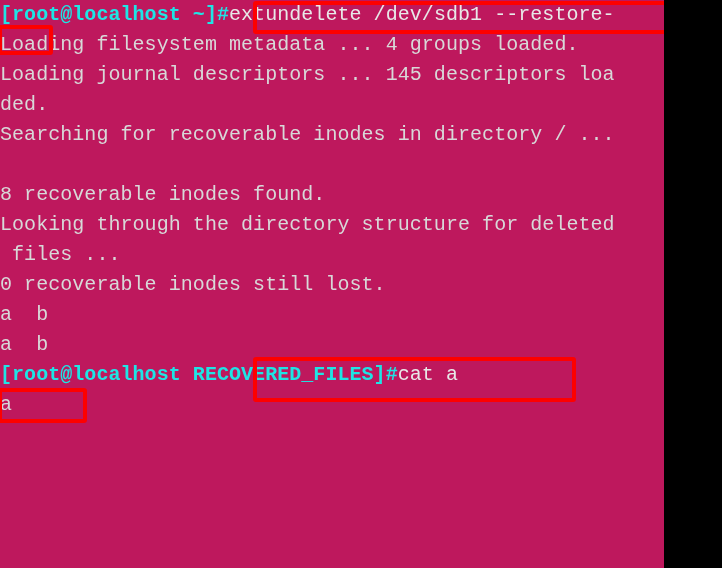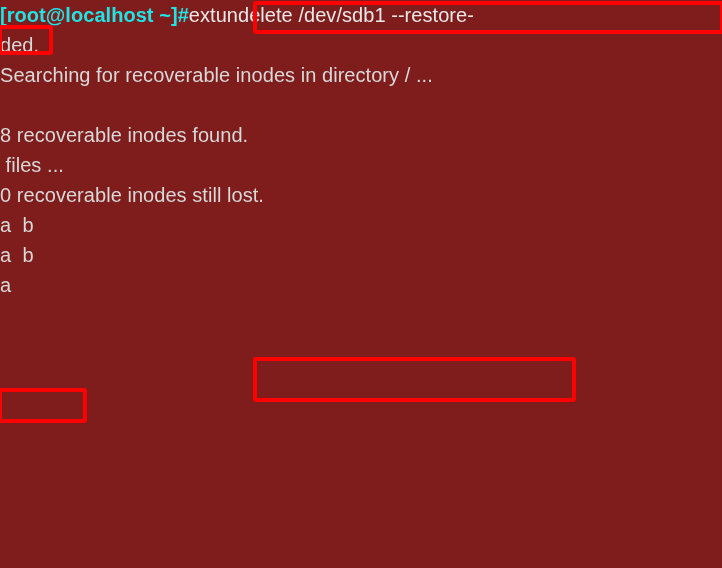--- a/index.html
+++ b/index.html
@@ -2,25 +2,25 @@
 <html><head>
 <meta charset="utf-8">
 <style>
   html, body {
     margin: 0;
     padding: 0;
     background: #000000;
   }
   #terminal {
     position: relative;
-    width: 722px;
+    width: 664px;
     height: 568px;
-    background: #7f1d1d;
+    background: #be185d;
     overflow: hidden;
-    font-family: Liberation Sans, sans-serif;
+    font-family: Liberation Mono, monospace;
     font-size: 20px;
     line-height: 30px;
     letter-spacing: 0px;
   }
   #screen {
     position: absolute;
     left: 0;
     top: 0;
     width: 722px;
     padding: 0;
@@ -52,27 +52,31 @@
     box-sizing: border-box;
     pointer-events: none;
   }
 </style>
 </head>
 <body>
 
 <div id="terminal">
   <div id="screen">
       <div class="line"><span class="prompt">[root@localhost ~]#</span><span class="cmd">extundelete /dev/sdb1 --restore-</span></div>
+      <div class="line"><span class="out">Loading filesystem metadata ... 4 groups loaded.</span></div>
+      <div class="line"><span class="out">Loading journal descriptors ... 145 descriptors loa</span></div>
       <div class="line"><span class="out">ded.</span></div>
       <div class="line"><span class="out">Searching for recoverable inodes in directory / ...</span></div>
       <div class="line">&nbsp;</div>
       <div class="line"><span class="out">8 recoverable inodes found.</span></div>
+      <div class="line"><span class="out">Looking through the directory structure for deleted</span></div>
       <div class="line"><span class="out"> files ...</span></div>
       <div class="line"><span class="out">0 recoverable inodes still lost.</span></div>
       <div class="line"><span class="out">a  b</span></div>
       <div class="line"><span class="out">a  b</span></div>
+      <div class="line"><span class="prompt">[root@localhost RECOVERED_FILES]#</span><span class="cmd">cat a</span></div>
       <div class="line"><span class="out">a</span></div>
     </div>
 <div class="hl-box" style="left: 253px; top: 1px; width: 471px; height: 33px; border-color: rgb(254, 0, 0);"></div>
     <div class="hl-box" style="left: -2px; top: 25px; width: 55px; height: 30px; border-color: rgb(254, 0, 0);"></div>
     <div class="hl-box" style="left: 253px; top: 357px; width: 323px; height: 45px; border-color: rgb(254, 0, 0);"></div>
     <div class="hl-box" style="left: -2px; top: 388px; width: 89px; height: 35px; border-color: rgb(254, 0, 0);"></div>
   </div>
 
 </body></html>

